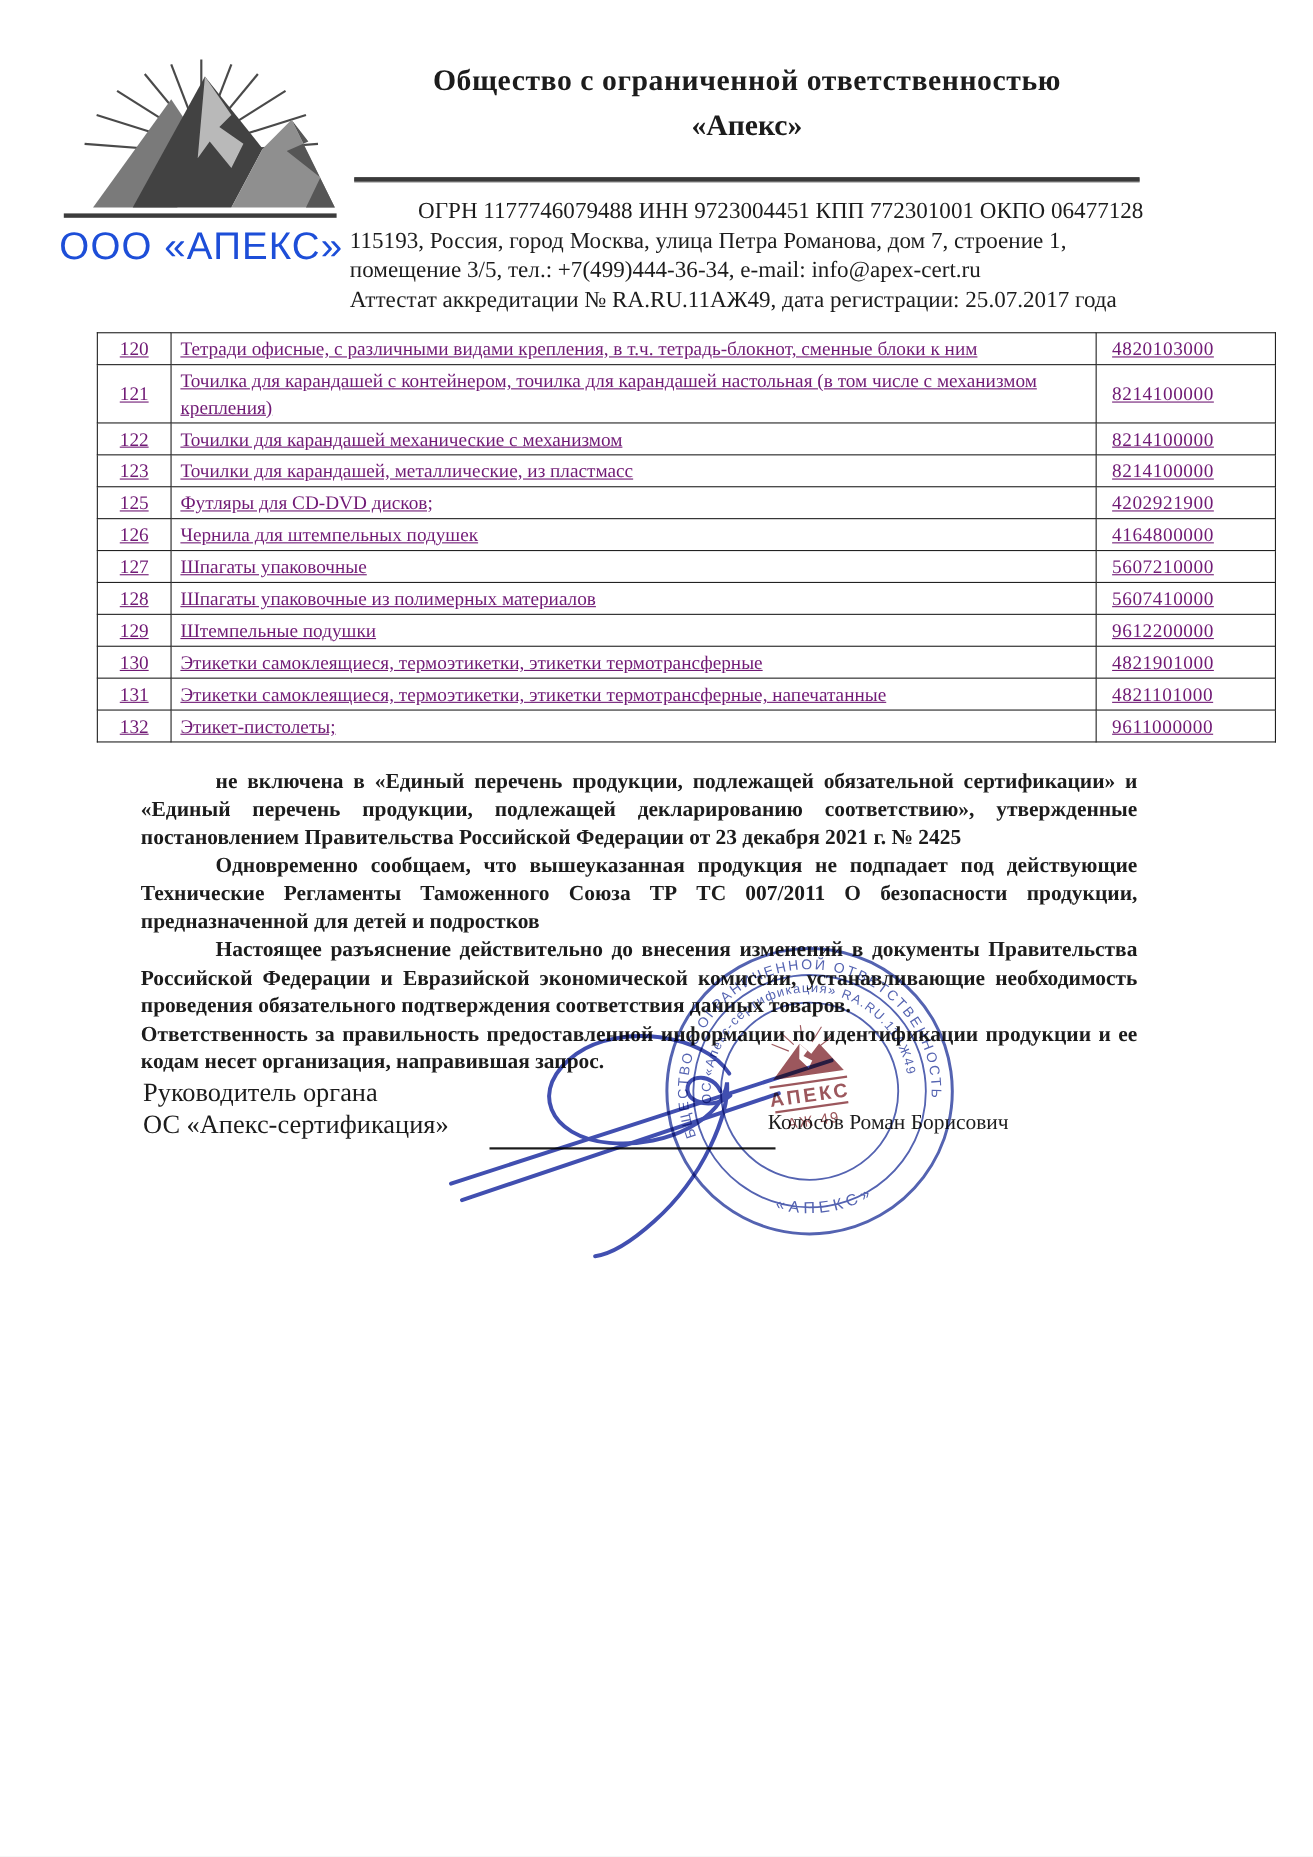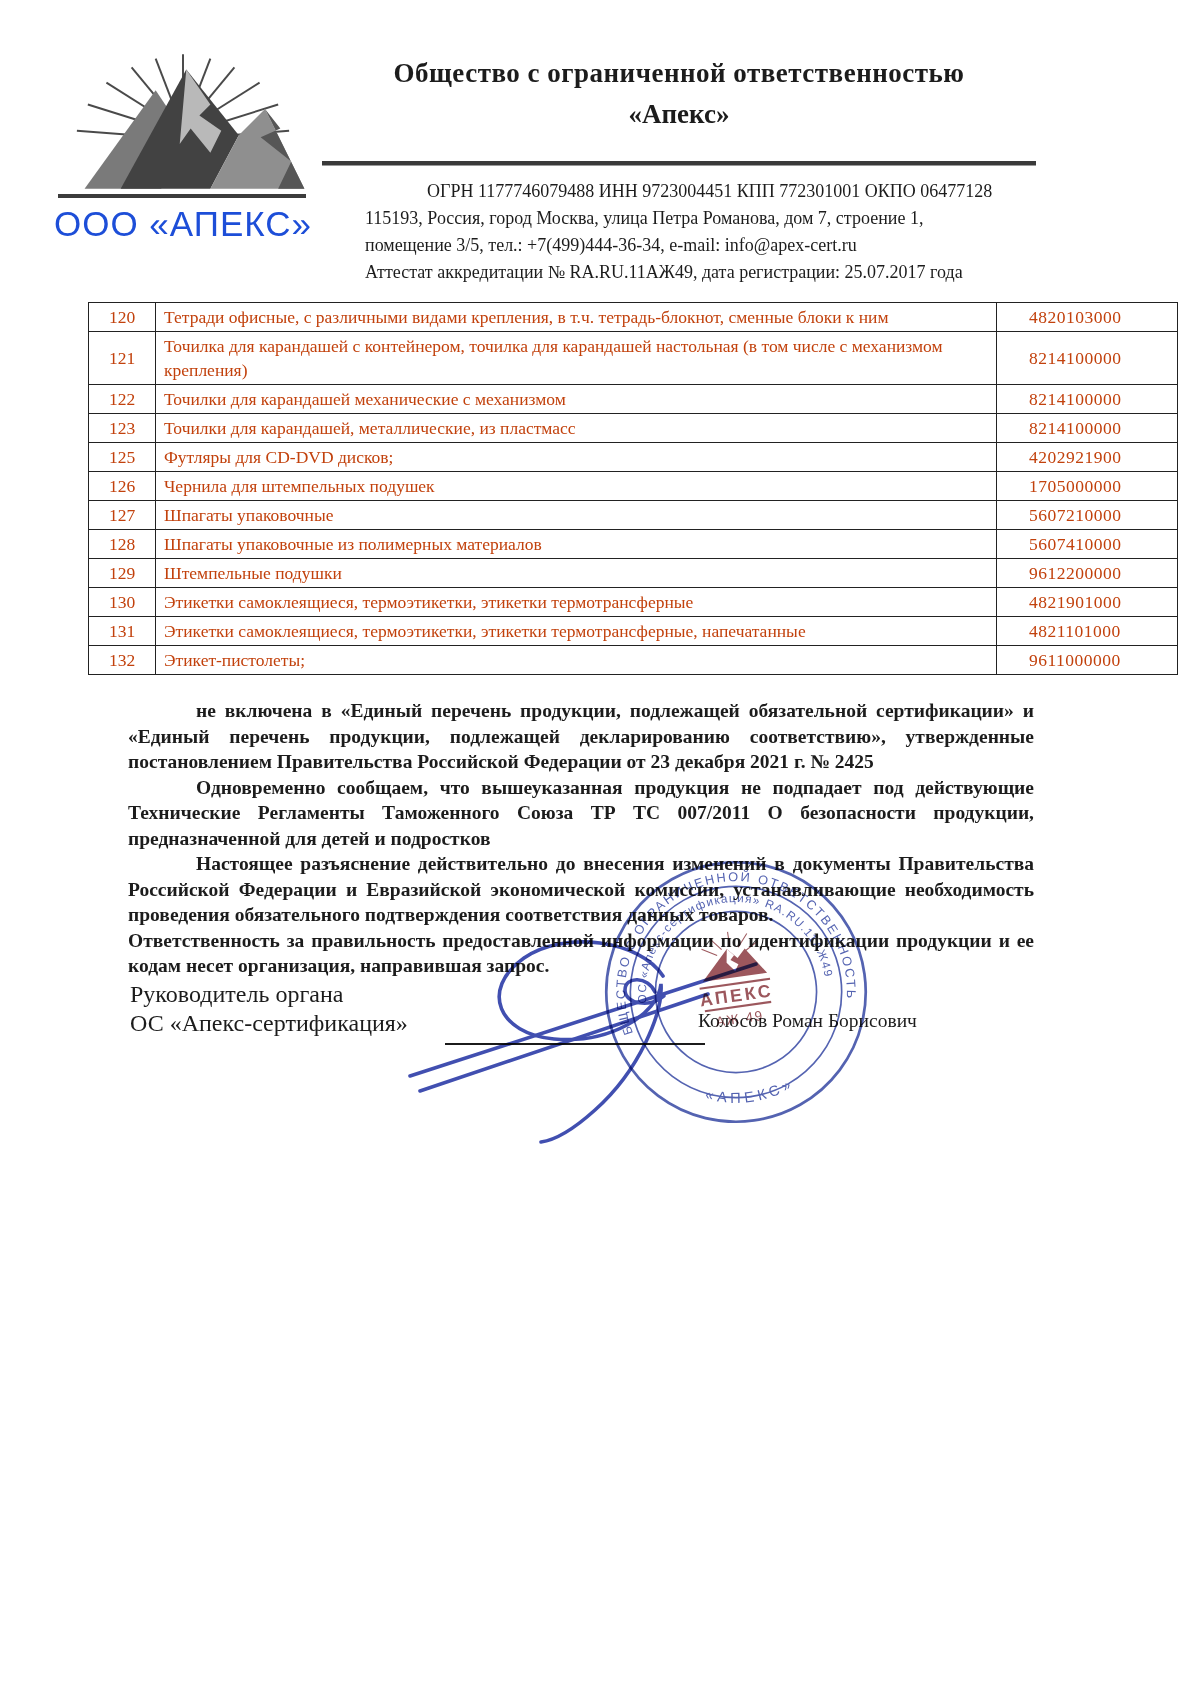--- a/index.html
+++ b/index.html
@@ -18,32 +18,32 @@
   .logo-rule{position:absolute;left:16px;top:142px;width:248px;height:4px;background:#3c3c3c;}
   .logo-caption{
     position:absolute;left:0;top:152px;width:282px;text-align:center;
     font-family:"Liberation Sans","DejaVu Sans",sans-serif;
     font-size:35px;letter-spacing:1px;color:#1d4ed8;white-space:nowrap;
   }
   .head-title{position:absolute;left:322px;top:58px;width:714px;text-align:center;}
   .head-title .line1{font-size:27px;font-weight:600;letter-spacing:.5px;}
   .head-title .line2{font-size:27px;font-weight:700;margin-top:10px;}
   .head-rule{position:absolute;left:322px;top:161px;width:714px;height:4px;background:#3a3a3a;box-shadow:0 1px 0 #9a9a9a;}
-  .head-contacts{position:absolute;left:318px;top:178px;width:724px;font-size:18px;line-height:27px;margin-left:47px;}
+  .head-contacts{position:absolute;left:318px;top:178px;width:724px;font-size:21px;line-height:27px;}
   .head-contacts .c1{padding-left:62px;}
   
   .goods-table{
     position:absolute;left:88px;top:302px;width:1048px;
     border-collapse:collapse;table-layout:fixed;
-    font-size:17.5px;color:#c2410c;
+    font-size:17.5px;color:#701a75;text-decoration:underline;
   }
   .goods-table td{border:1.6px solid #222;padding:2px 8px;vertical-align:middle;}
   .goods-table .c-num{width:50px;text-align:center;}
   .goods-table .c-desc{width:824px;line-height:24px;}
-  .goods-table .c-code{width:140px;padding-left:32px;letter-spacing:.5px;}
+  .goods-table .c-code{width:140px;padding-left:14px;letter-spacing:.5px;}
   .goods-table tr{height:27px;}
   
   .body-text{position:absolute;left:128px;top:698px;width:906px;font-size:19.5px;line-height:25.5px;text-align:justify;}
   .body-text p{margin:0;font-weight:bold;}
   .body-text p.indent{text-indent:68px;}
   
   .sig-titles{position:absolute;left:130px;top:980px;font-size:24px;line-height:29px;}
   .sig-line{position:absolute;left:445px;top:1043px;width:260px;height:2px;background:#1b1b1b;}
   .sig-name{position:absolute;left:698px;top:1010px;font-size:19.5px;}
   .stamp-wrap{position:absolute;left:600px;top:856px;width:272px;height:272px;mix-blend-mode:multiply;opacity:.88;}
@@ -114,21 +114,21 @@
           <td class="c-code">8214100000</td>
         </tr>
       <tr>
           <td class="c-num">125</td>
           <td class="c-desc">Футляры для CD-DVD дисков;</td>
           <td class="c-code">4202921900</td>
         </tr>
       <tr>
           <td class="c-num">126</td>
           <td class="c-desc">Чернила для штемпельных подушек</td>
-          <td class="c-code">1705000000</td>
+          <td class="c-code">4164800000</td>
         </tr>
       <tr>
           <td class="c-num">127</td>
           <td class="c-desc">Шпагаты упаковочные</td>
           <td class="c-code">5607210000</td>
         </tr>
       <tr>
           <td class="c-num">128</td>
           <td class="c-desc">Шпагаты упаковочные из полимерных материалов</td>
           <td class="c-code">5607410000</td>

